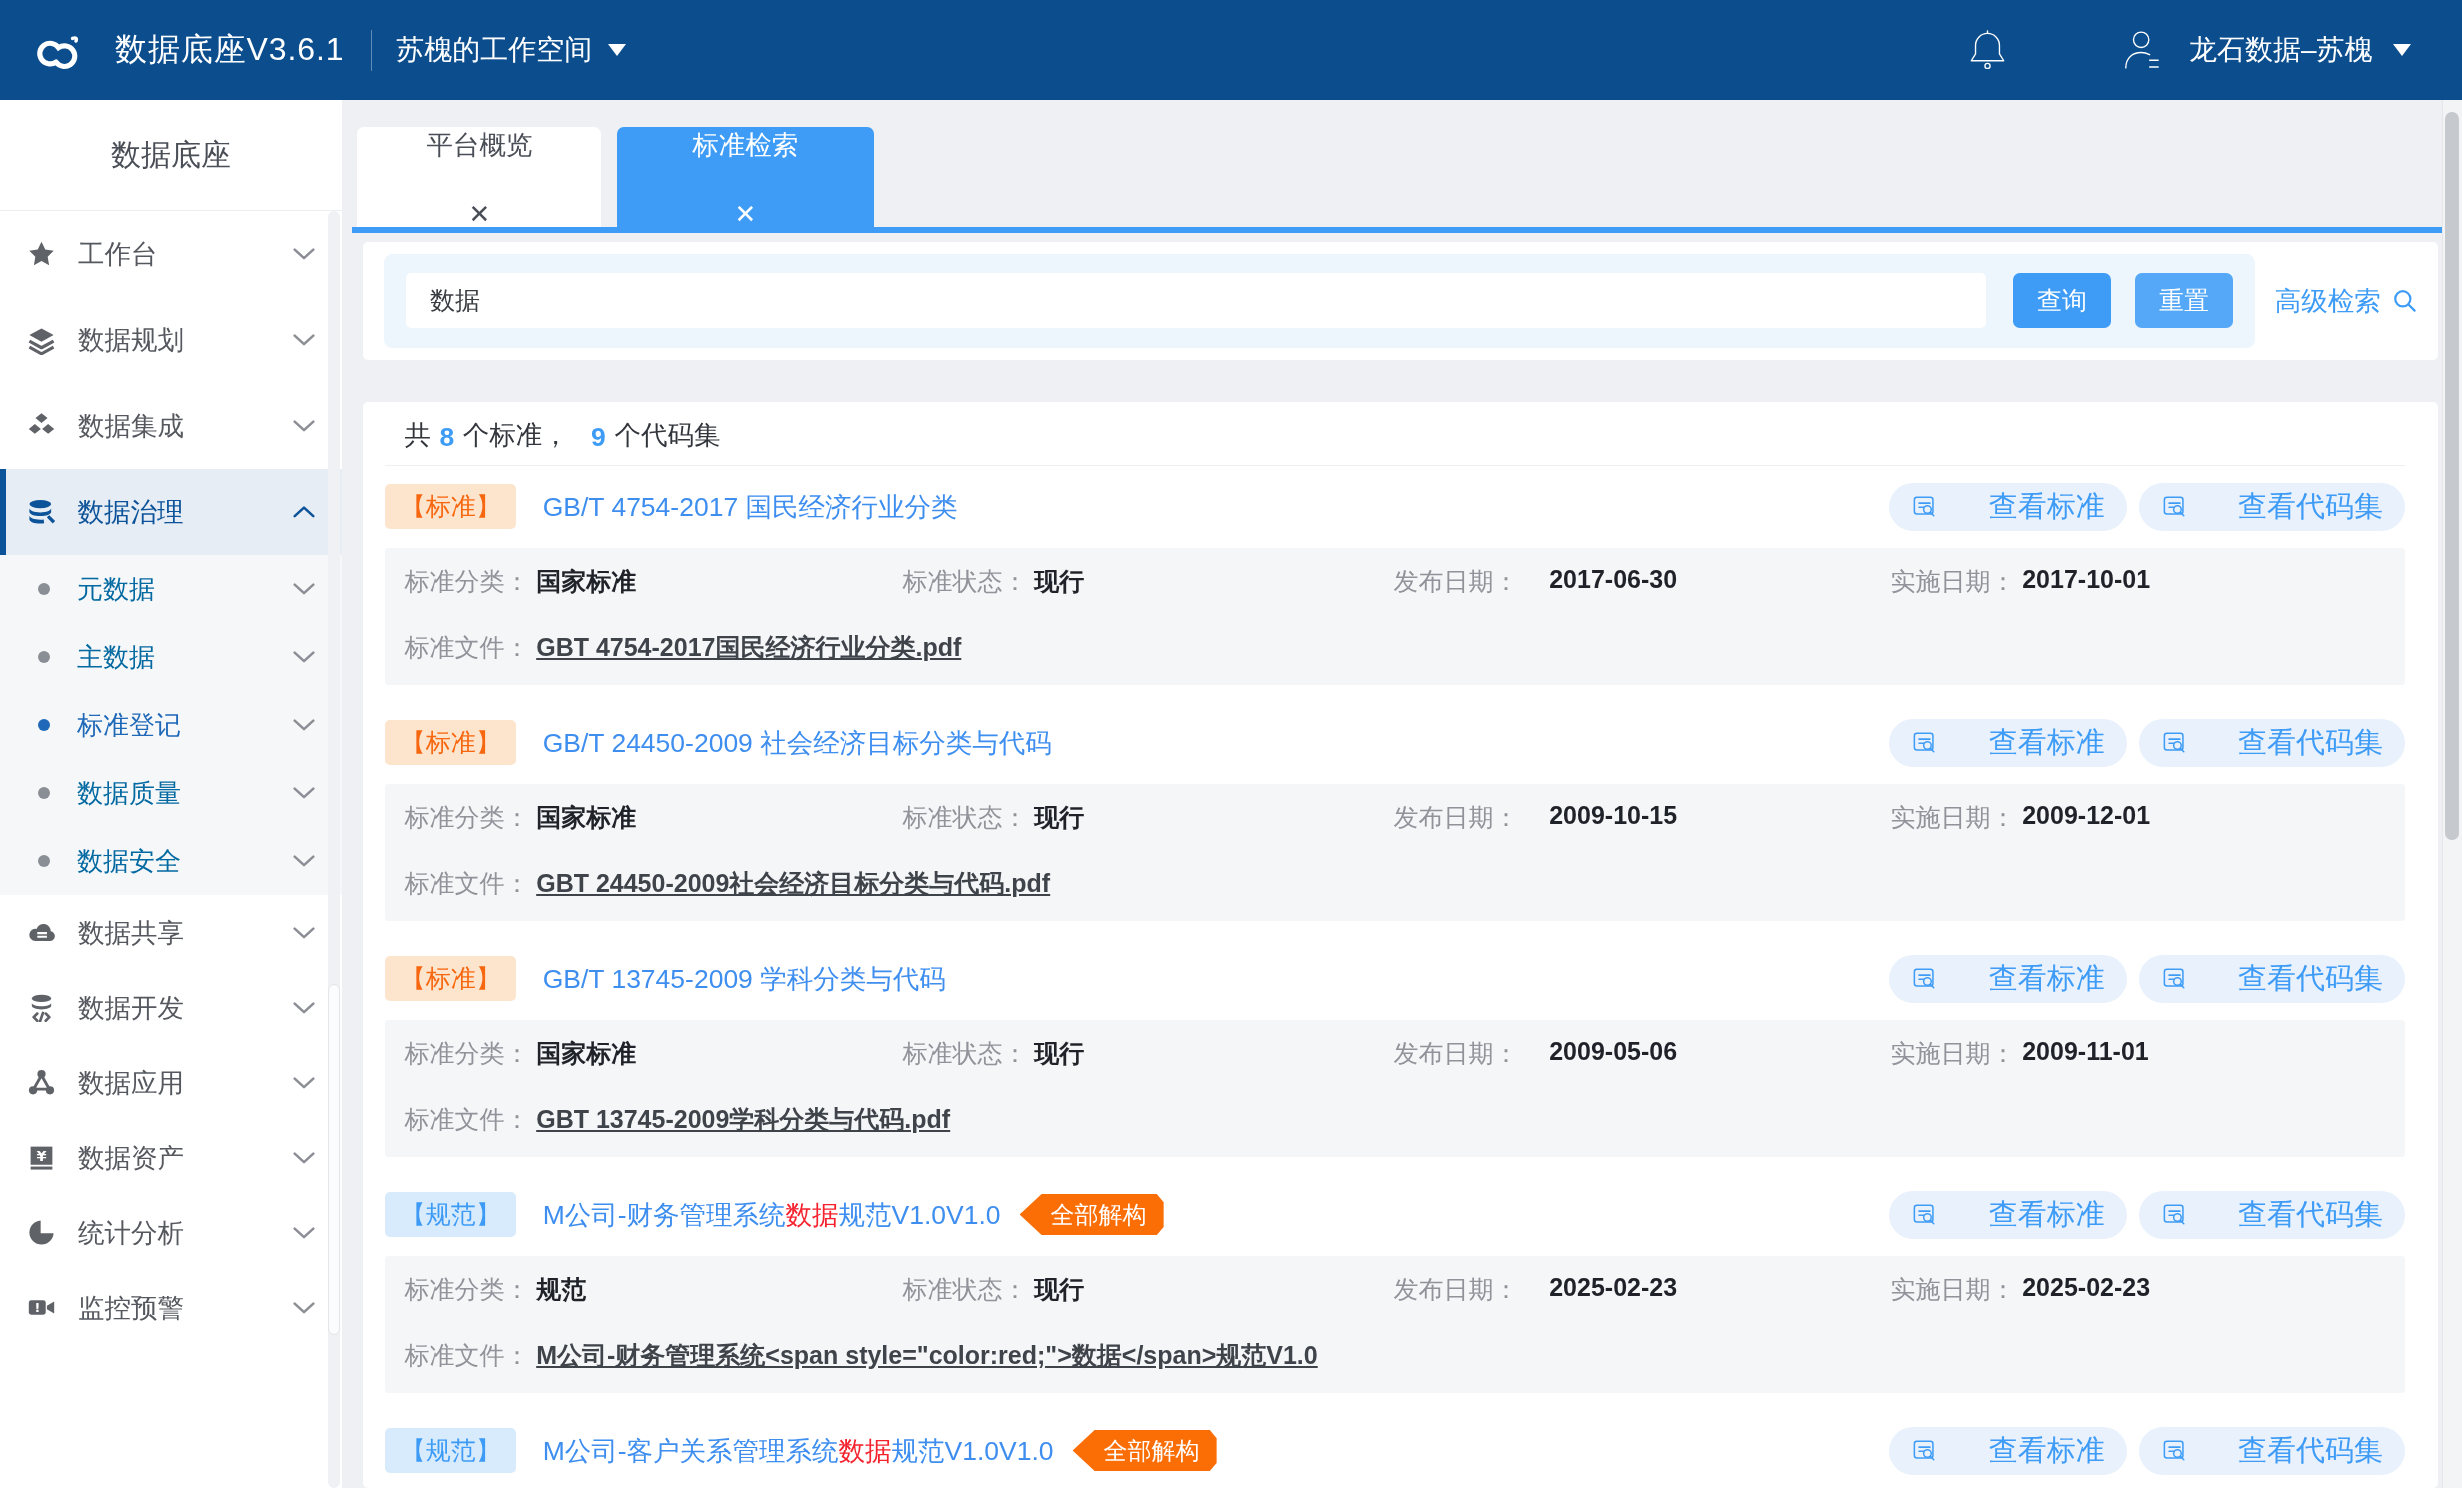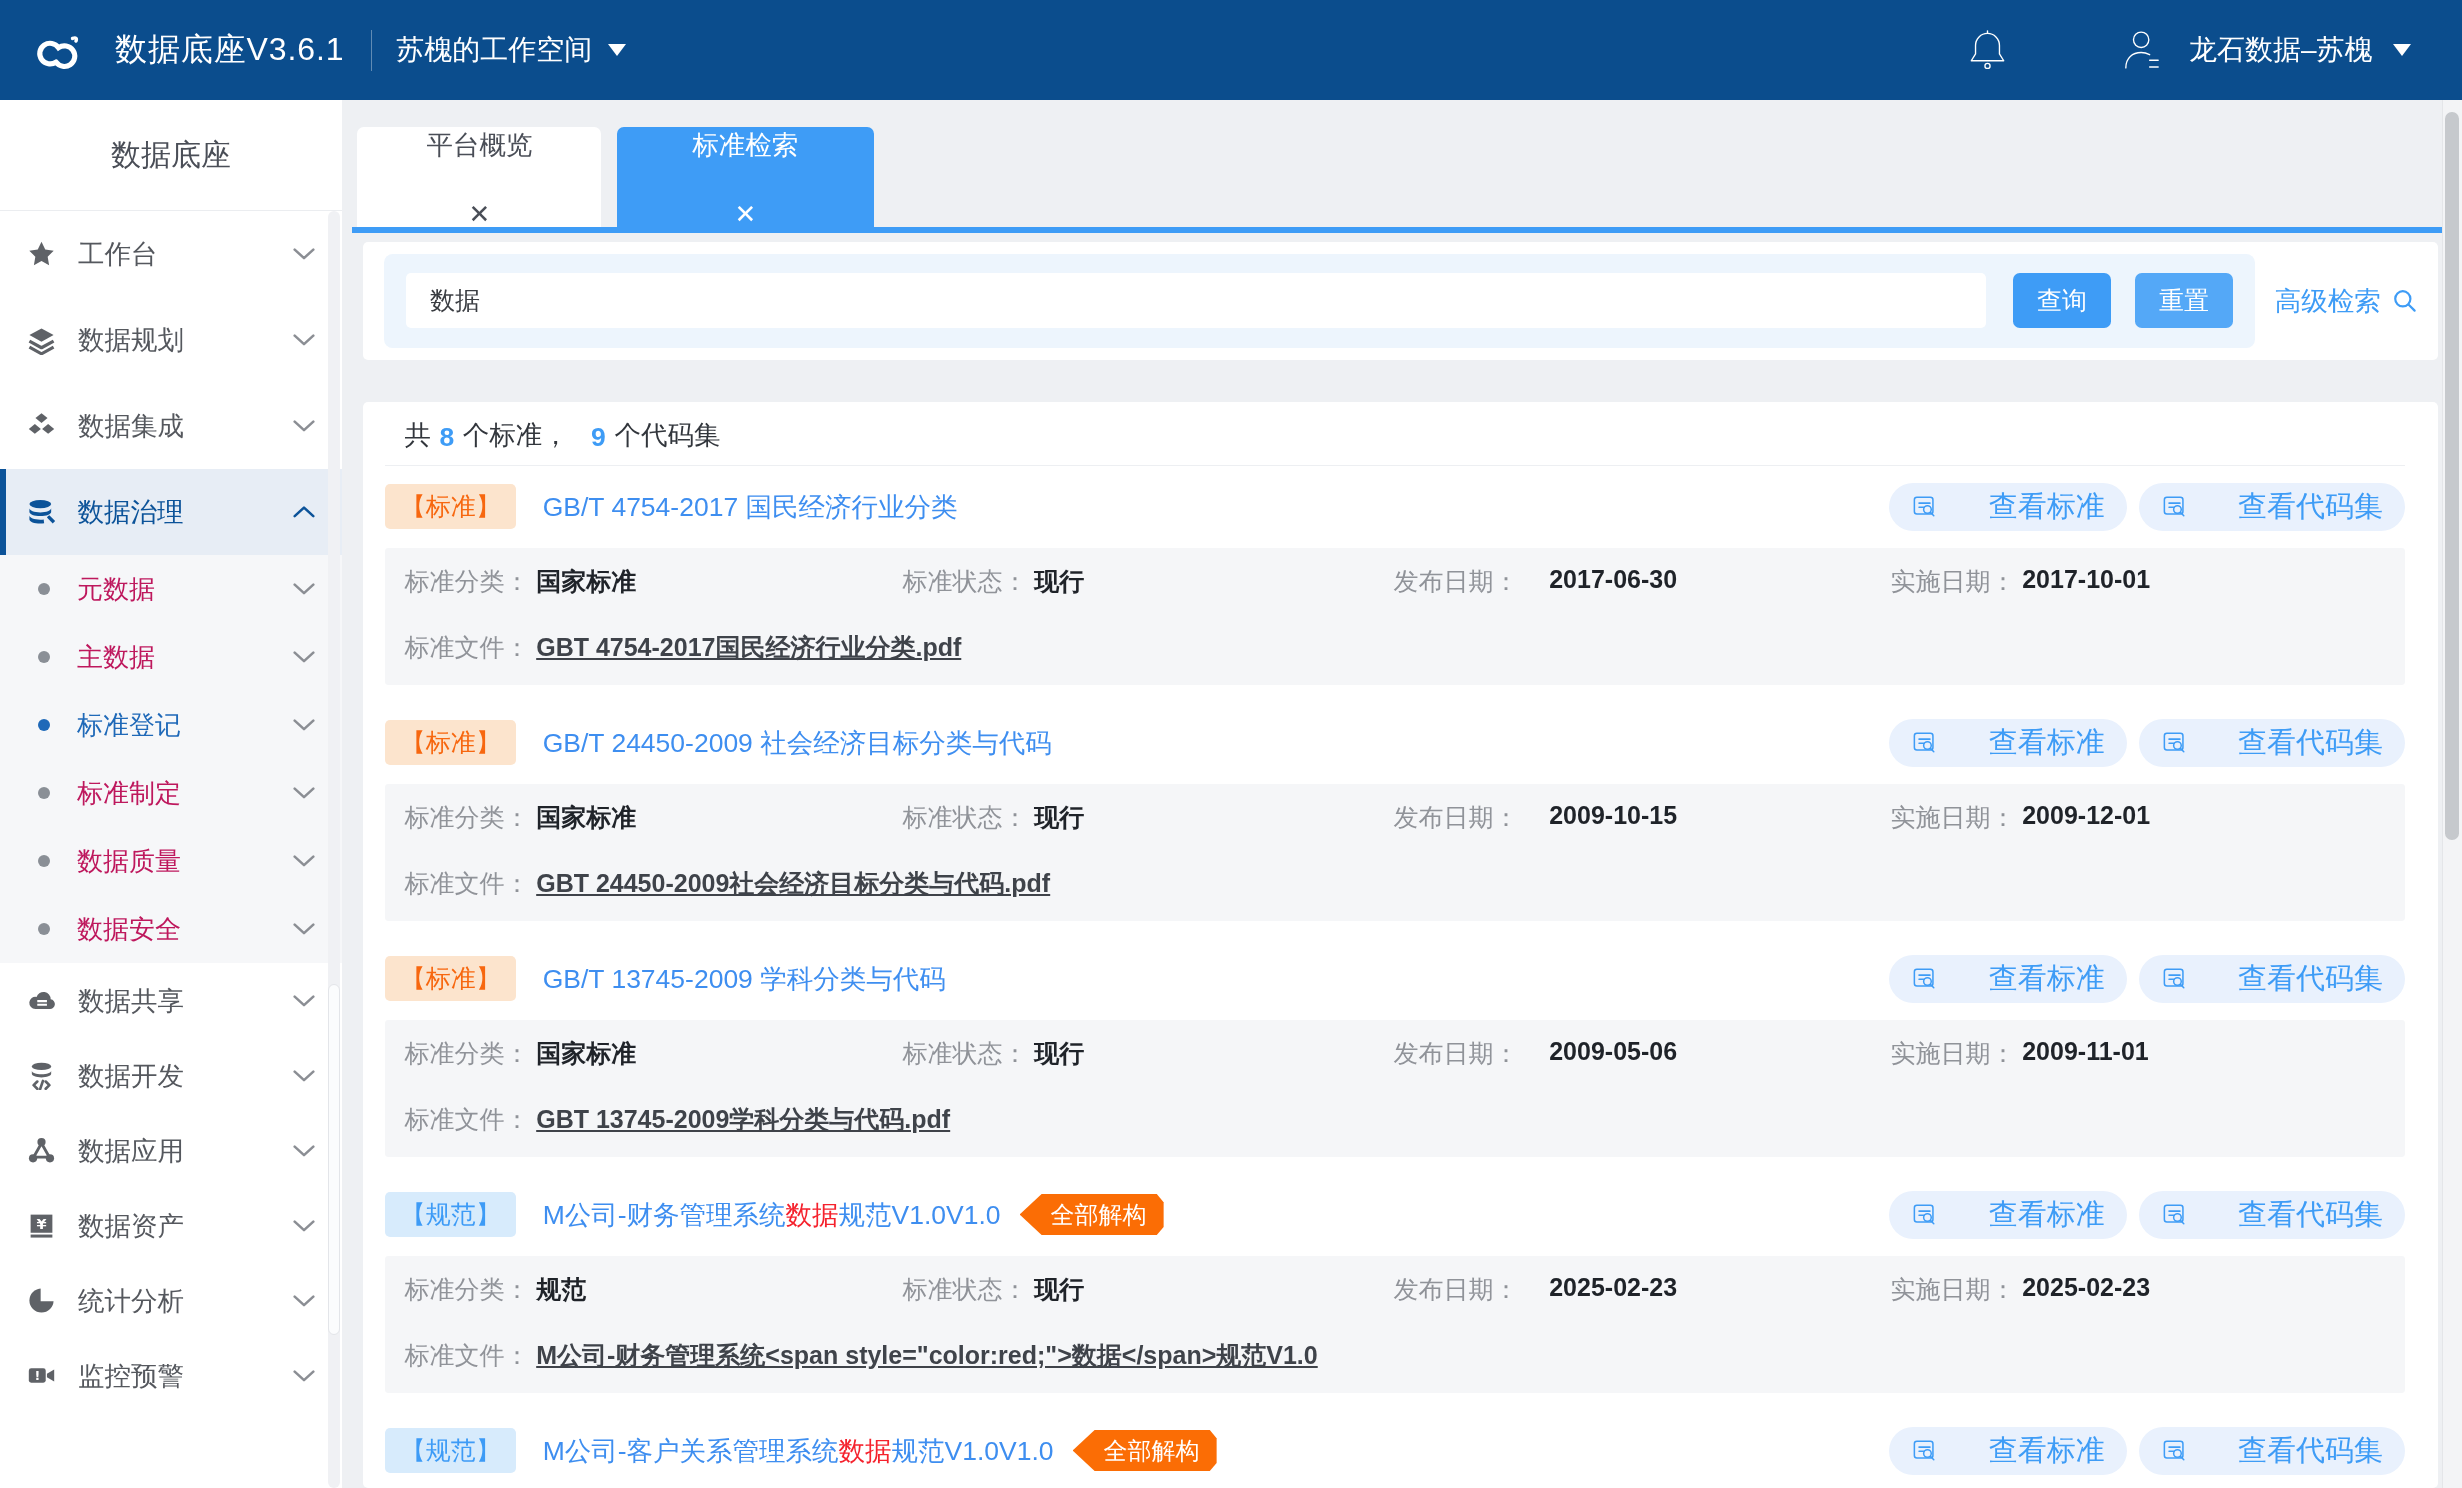--- a/index.html
+++ b/index.html
@@ -29,21 +29,21 @@
     font-size:30px; color:#4a4e57; border-bottom:1.7px solid #ebedf0; }
   .nav-item { height:86px; display:flex; align-items:center; padding:0 27px; cursor:pointer; color:#55585e; }
   .nav-item.short { height:75px; }
   .nav-icon { width:29px; height:29px; flex:none; }
   .nav-label { font-size:26.5px; margin-left:22px; flex:1; }
   .chev { width:22px; height:13.7px; flex:none; }
   .chev polyline { fill:none; stroke:#8b8e94; stroke-width:3; stroke-linecap:round; stroke-linejoin:round; }
   .nav-item.active { background:#e7edf5; border-left:6.8px solid #0c5399; padding-left:20.5px; color:#0c5399; }
   .nav-item.active .chev polyline { stroke:#0c5399; }
   .submenu { background:#f6f7f9; }
-  .sub-item { height:68px; display:flex; align-items:center; padding:0 27px 0 38px; cursor:pointer; color:#be185d; }
+  .sub-item { height:68px; display:flex; align-items:center; padding:0 27px 0 38px; cursor:pointer; color:#0369a1; }
   .sub-dot { width:12px; height:12px; border-radius:50%; background:#8a8f96; flex:none; }
   .sub-label { font-size:26px; margin-left:27px; flex:1; }
   .sub-item.active { color:#1f69b8; }
   .sub-item.active .sub-dot { background:#1f69b8; }
   .side-scrollbar { position:absolute; top:111px; right:1.7px; width:12px; bottom:0; background:#f0f1f4; border-radius:6px; }
   .side-thumb { position:absolute; top:773px; width:12px; height:351px; background:#fbfcfd; border:0.9px solid #e3e5e9; border-radius:6px; }
 
   
   .tabstrip { padding-top:27px; }
   .tabs-row { display:flex; margin-left:15.4px; height:100px; }
@@ -222,27 +222,20 @@
       </div>
       <div class="sub-item active">
         <span class="sub-dot"></span>
         <span class="sub-label">标准登记</span>
         <svg class="chev" viewBox="0 0 26 16">
             <polyline points="2,3 13,13 24,3"></polyline>
           </svg>
       </div>
       <div class="sub-item">
         <span class="sub-dot"></span>
-        <span class="sub-label">标准制定</span>
-        <svg class="chev" viewBox="0 0 26 16">
-            <polyline points="2,3 13,13 24,3"></polyline>
-          </svg>
-      </div>
-      <div class="sub-item">
-        <span class="sub-dot"></span>
         <span class="sub-label">数据质量</span>
         <svg class="chev" viewBox="0 0 26 16">
             <polyline points="2,3 13,13 24,3"></polyline>
           </svg>
       </div>
       <div class="sub-item">
         <span class="sub-dot"></span>
         <span class="sub-label">数据安全</span>
         <svg class="chev" viewBox="0 0 26 16">
             <polyline points="2,3 13,13 24,3"></polyline>

